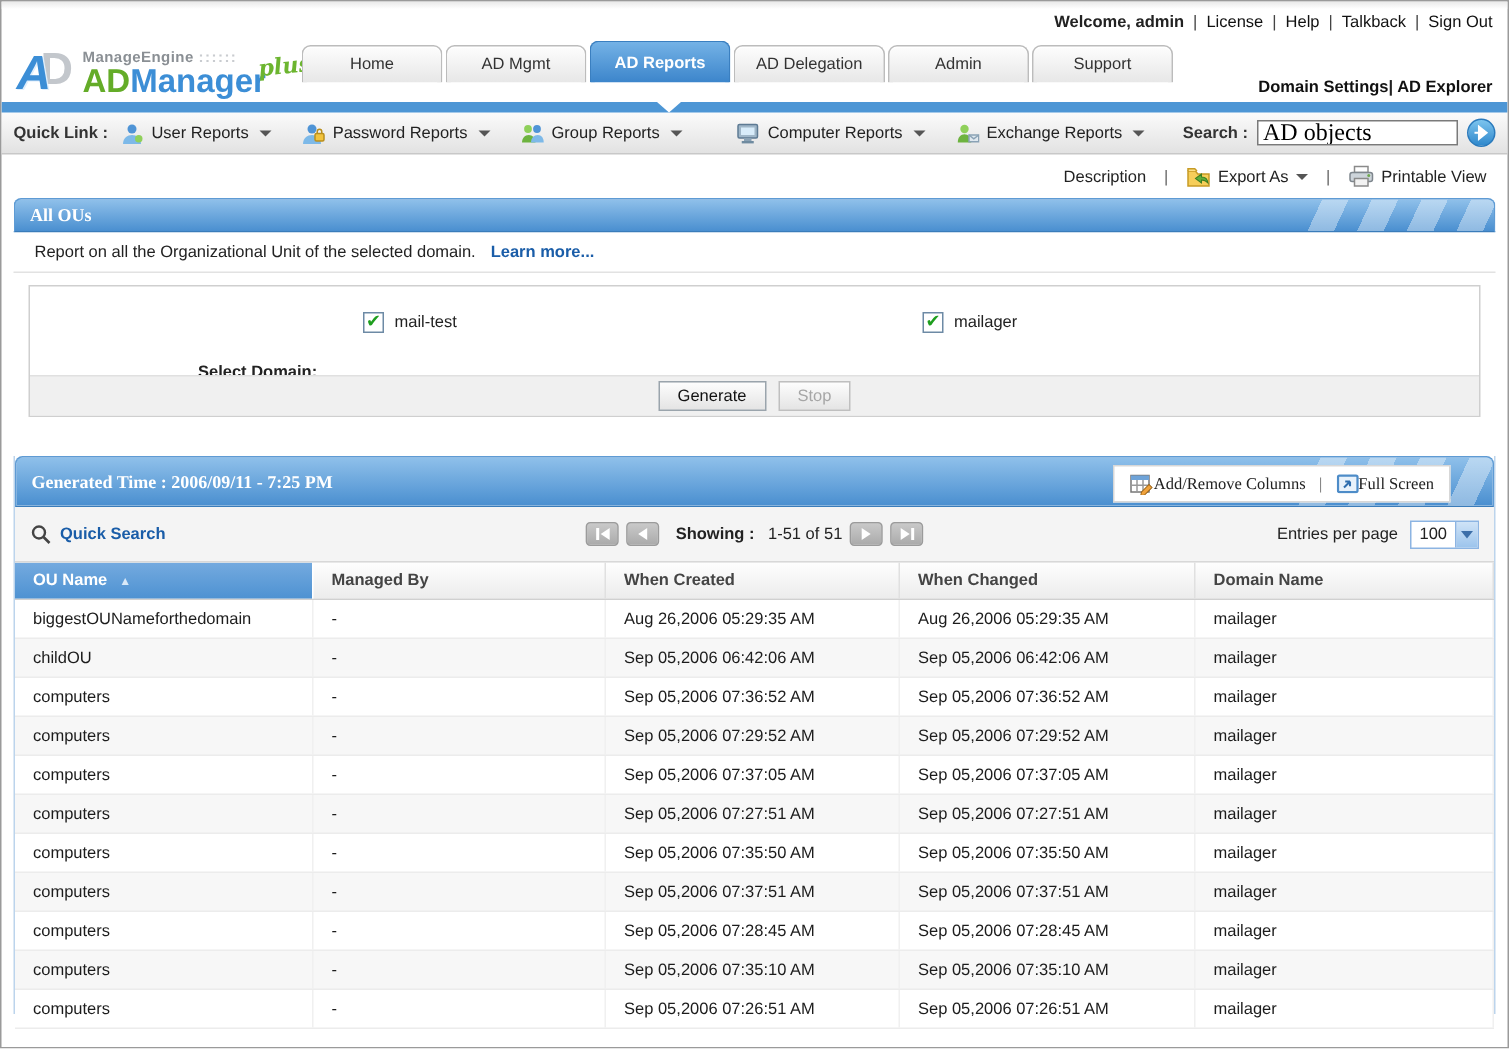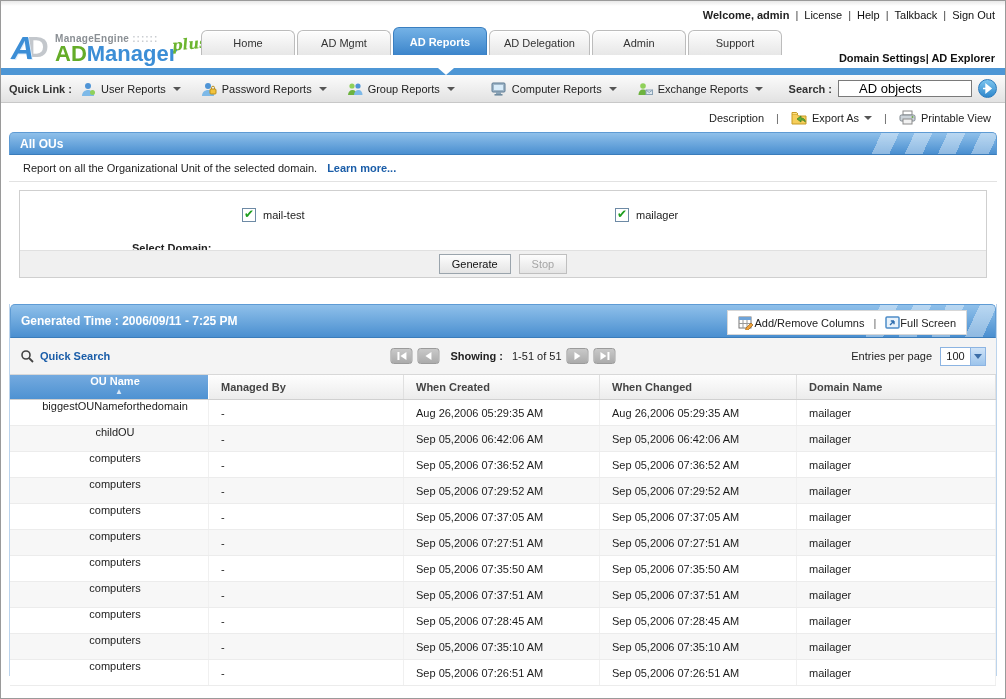--- a/index.html
+++ b/index.html
@@ -42,33 +42,33 @@
 
   
   .quicklink { height:28px; background:linear-gradient(#fbfbfb,#e2e2e2); border-bottom:1px solid #c8c8c8;
                display:flex; align-items:center; padding:0 8px; }
   .ql-label { font-weight:bold; color:#333; margin-right:8px; }
   .ql-item { display:flex; align-items:center; gap:5px; margin-right:20px; cursor:pointer; color:#222; }
   .ql-item .caret { width:0; height:0; border-left:4px solid transparent; border-right:4px solid transparent; border-top:4px solid #555; margin-left:2px; }
   .ql-gap { margin-left:16px; }
   .ql-search { margin-left:auto; display:flex; align-items:center; gap:6px; }
   .ql-search .s-label { font-weight:bold; color:#333; }
-  .ql-search input { width:134px; height:17px; border:1px solid #7a7a7a; font-family:Liberation Sans, sans-serif; font-size:13px; padding:0 20px; }
+  .ql-search input { width:134px; height:17px; border:1px solid #7a7a7a; font-family:Liberation Serif, serif; font-size:16px; padding:0 3px; }
   .go-btn { width:19px; height:19px; border-radius:50%; background:linear-gradient(#7cc4ee,#2f88cc); border:1px solid #2a7abc;
             display:flex; align-items:center; justify-content:center; cursor:pointer; }
 
   
   .toolbar { height:29px; display:flex; justify-content:flex-end; align-items:center; padding-right:14px; gap:8px; }
   .toolbar .tool { display:flex; align-items:center; gap:5px; cursor:pointer; color:#222; }
   .toolbar .sep { color:#666; margin:0 4px; }
   .toolbar .caret { width:0; height:0; border-left:4px solid transparent; border-right:4px solid transparent; border-top:4px solid #555; }
 
   
   .banner { margin:0 8px; background:linear-gradient(#8fc0ea,#4a8fd0); border:1px solid #5e9bd4; border-bottom-color:#3a7cba;
-            border-radius:5px 5px 0 0; position:relative; overflow:hidden; color:#fff; font-weight:bold; font-size:12px; }
+            border-radius:5px 5px 0 0; position:relative; overflow:hidden; color:#fff; font-weight:bold; font-size:12px;font-family:Liberation Serif, serif; }
   .banner .stripes { position:absolute; right:0; top:0; bottom:0; width:130px;
       background:repeating-linear-gradient(115deg, rgba(255,255,255,0) 0 14px, rgba(255,255,255,.38) 14px 30px); }
   .banner1 { height:23px; display:flex; align-items:center; padding-left:10px; }
   .desc-row { height:27px; display:flex; align-items:center; padding-left:14px; gap:10px; border-bottom:1px solid #e2e2e2; margin:0 8px; }
   a.link { color:#1a5da8; text-decoration:none; cursor:pointer;font-weight:bold; }
 
   
   .panel { margin:8px 18px 0; border:1px solid #cfcfcf; height:88px; position:relative; background:#fff; }
   .panel .sd-label { position:absolute; left:112px; top:19px; font-weight:bold;margin-top:32px; }
   .cb-item { position:absolute; top:17px; display:flex; align-items:center; gap:7px; }
@@ -103,21 +103,21 @@
   .select-box .val { flex:1; text-align:center; }
   .select-box .chev { width:15px; height:17px; background:linear-gradient(#cfe3f7,#9cc4ec); border-left:1px solid #8cb4e2;
       display:flex; align-items:center; justify-content:center; }
   .select-box .chev i { width:0; height:0; border-left:4px solid transparent; border-right:4px solid transparent; border-top:5px solid #3c6ea8; }
 
   
   .thead { display:flex; height:25px; background:linear-gradient(#fefefe,#ececec); border-bottom:1px solid #d0d0d0; }
   .th { display:flex; align-items:center; padding-left:12px; font-weight:bold; color:#444; border-right:1px solid #e0e0e0; }
   .th.sorted { background:linear-gradient(#74aadf,#4e92d2); color:#fff; border-right:1px solid #fff; }
   .th .sort-arrow { font-size:8px; color:#d9e9f8; margin-left:8px; }
-  .c0 { width:199px;flex-direction:column; } .c1 { width:195px; } .c2 { width:196px; } .c3 { width:197px; } .c4 { flex:1; }
+  .c0 { width:199px; } .c1 { width:195px; } .c2 { width:196px; } .c3 { width:197px; } .c4 { flex:1; }
   .trow { display:flex; height:26px; background:#fff; border-bottom:1px solid #ececec; }
   .trow.alt { background:#f7f7f7; }
   .tcell { display:flex; align-items:center; padding-left:12px; border-right:1px solid #f0f0f0; overflow:hidden; white-space:nowrap; color:#1c1c1c; }
 
   svg { display:block; }
 </style>
 </head>
 <body>
 
 <div id="page">

